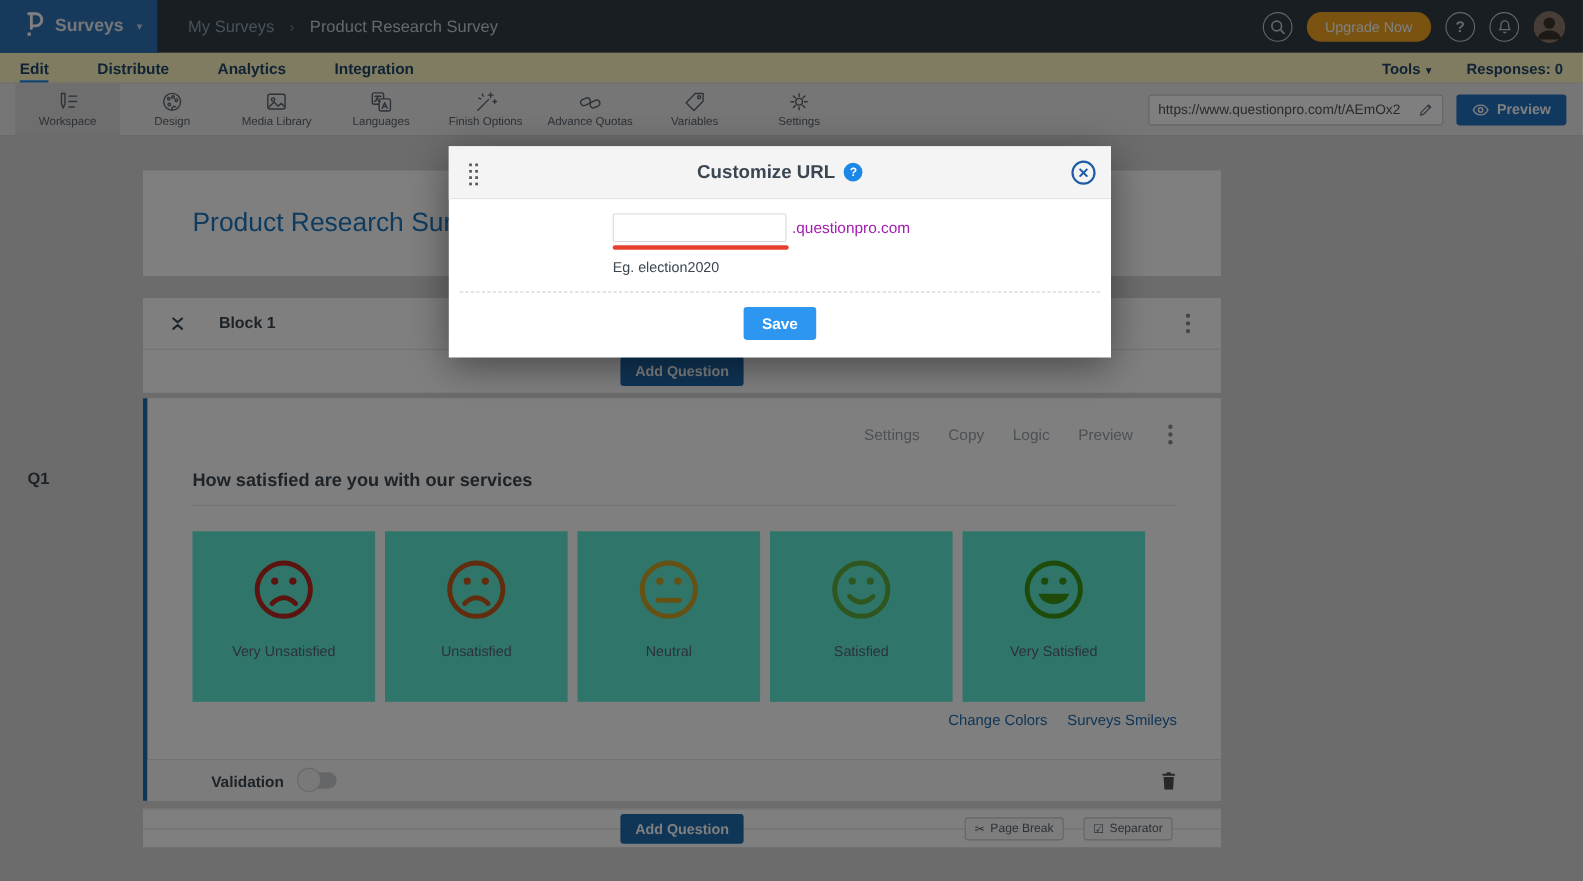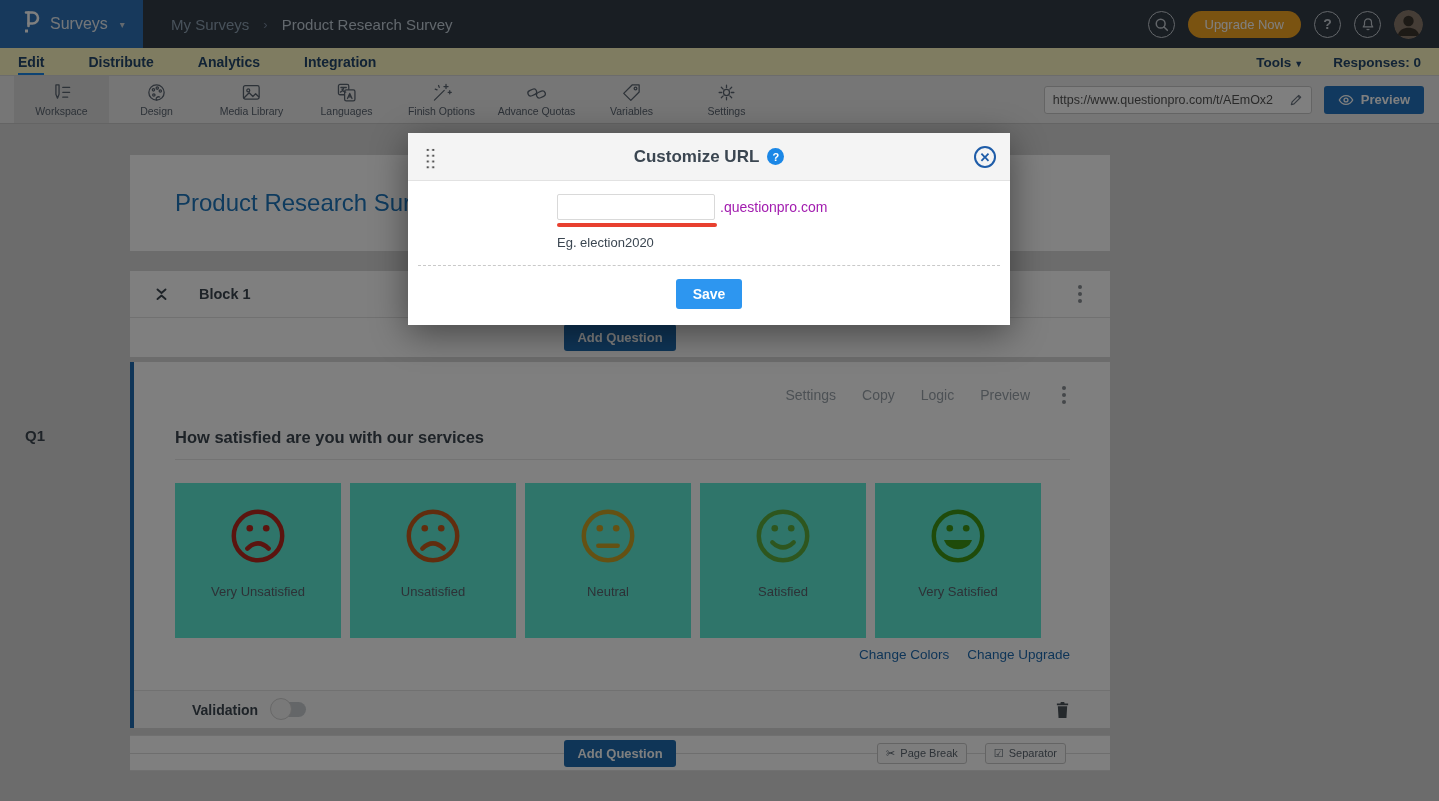--- a/index.html
+++ b/index.html
@@ -2,21 +2,21 @@
 <html><head>
 <meta charset="utf-8">
 <style>
   * { margin:0; padding:0; box-sizing:border-box; }
   body { font-family:"Liberation Sans", sans-serif; background:#555; }
   .app { position:relative; width:1439px; height:801px; background:#d9d9d9; overflow:hidden; }
 
   
   .navbar { height:48px; background:#333c46; display:flex; align-items:center; }
   .brand { width:143px; height:48px; background:#2e73b8; display:flex; align-items:center; gap:10px; padding-left:20px; cursor:pointer; }
-  .brand-name { color:#e8edf2; font-size:16px; }
+  .brand-name { color:#e8edf2; font-size:16px;font-weight:bold; }
   .brand-caret { color:#c7d3de; font-size:10px; margin-left:2px; }
   .breadcrumb { display:flex; align-items:center; gap:14px; margin-left:28px; font-size:15px; }
   .crumb-1 { color:#8fa3b5; cursor:pointer; }
   .crumb-sep { color:#75869a; font-size:13px; }
   .crumb-2 { color:#c4d0da; }
   .nav-right { margin-left:auto; display:flex; align-items:center; gap:13px; padding-right:16px; }
   .circle-btn { width:27px; height:27px; border:1.5px solid #c6cdd4; border-radius:50%; display:flex; align-items:center; justify-content:center; color:#c6cdd4; font-size:14px; font-weight:bold; cursor:pointer; }
   .upgrade { background:#f5a623; color:#fff; font-weight:normal; font-size:13px; padding:6px 17px; border-radius:14px; cursor:pointer; }
   .avatar { width:29px; height:29px; border-radius:50%; overflow:hidden; cursor:pointer; }
 
@@ -330,21 +330,21 @@
               <circle cx="32" cy="32" r="25" fill="none"></circle>
               <circle cx="23.5" cy="24" r="3.4" fill="#3e9615" stroke="none"></circle>
               <circle cx="40.5" cy="24" r="3.4" fill="#3e9615" stroke="none"></circle>
               <path d="M19 37 A13.5 10.5 0 0 0 45 37 Z" stroke-width="2" fill="#3e9615"></path>
             </svg>
             <span class="tile-label">Very Satisfied</span>
           </div>
         </div>
       <div class="q-links" id="qlinks">
           <span class="q-link">Change Colors</span>
-          <span class="q-link">Change Upgrade</span>
+          <span class="q-link">Surveys Smileys</span>
         </div>
       <div class="q-footer">
         <span class="validation-label">Validation</span>
         <span class="toggle">
             <span class="toggle-knob"></span>
           </span>
         <span class="trash">
           <svg width="15" height="17" viewBox="0 0 16 18" fill="#4a5258">
             <path d="M6.2 1h3.6l.5 1.6H14V4.4H2V2.6h3.7z"></path>
               <path d="M3 5.6h10l-.8 12.4H3.8z"></path>

